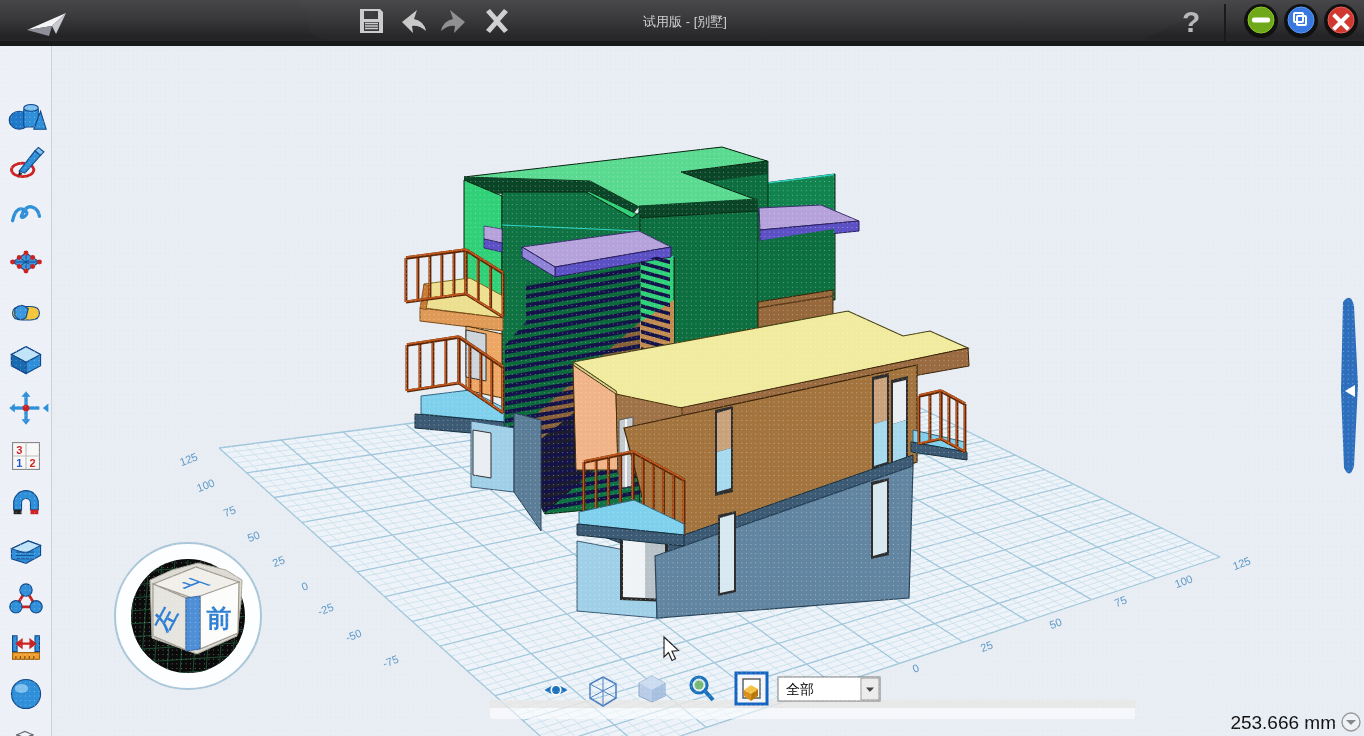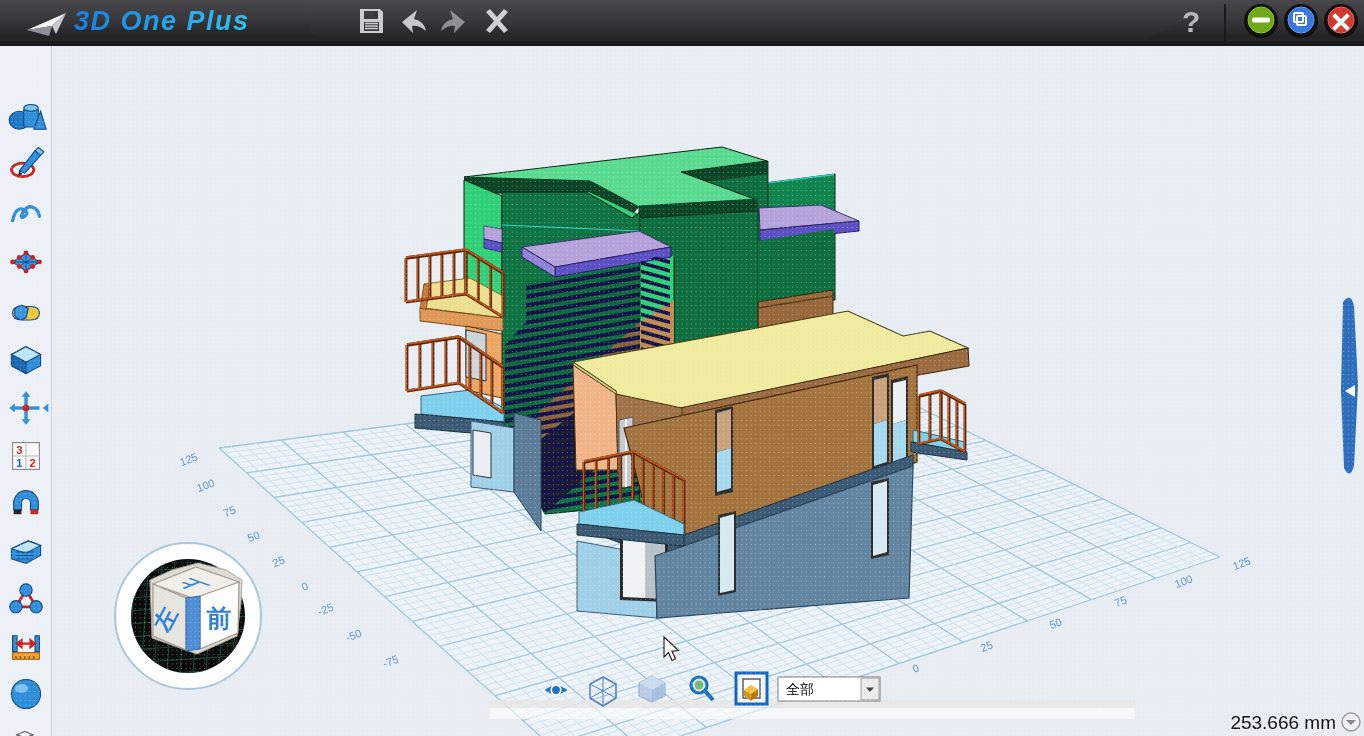--- a/index.html
+++ b/index.html
@@ -595,14 +595,14 @@
     <circle cx="1301" cy="21" r="17" fill="#111"></circle>
       <circle cx="1301" cy="20" r="13" fill="#3878e0" stroke="#5a9af0" stroke-width="1"></circle>
       <g fill="none" stroke="#fff" stroke-width="2">
         <rect x="1297" y="16" width="9" height="9" rx="1"></rect>
         <rect x="1294" y="13" width="9" height="9" rx="1"></rect>
       </g>
     <circle cx="1341" cy="21" r="17" fill="#111"></circle>
       <circle cx="1341" cy="20" r="13" fill="#d03830" stroke="#e86058" stroke-width="1"></circle>
       <path d="M 1335 14 l 6 6 l 6 -6 l 2 2 l -6 6 l 6 6 l -2 2 l -6 -6 l -6 6 l -2 -2 l 6 -6 l -6 -6 z" fill="#fff" stroke="#fff" stroke-width="1.2"></path>
   </svg>
-  <div class="logo">3D One Plus</div>
+  <div id="title">试用版 - [别墅]</div>
 </div>
 
 </body></html>

